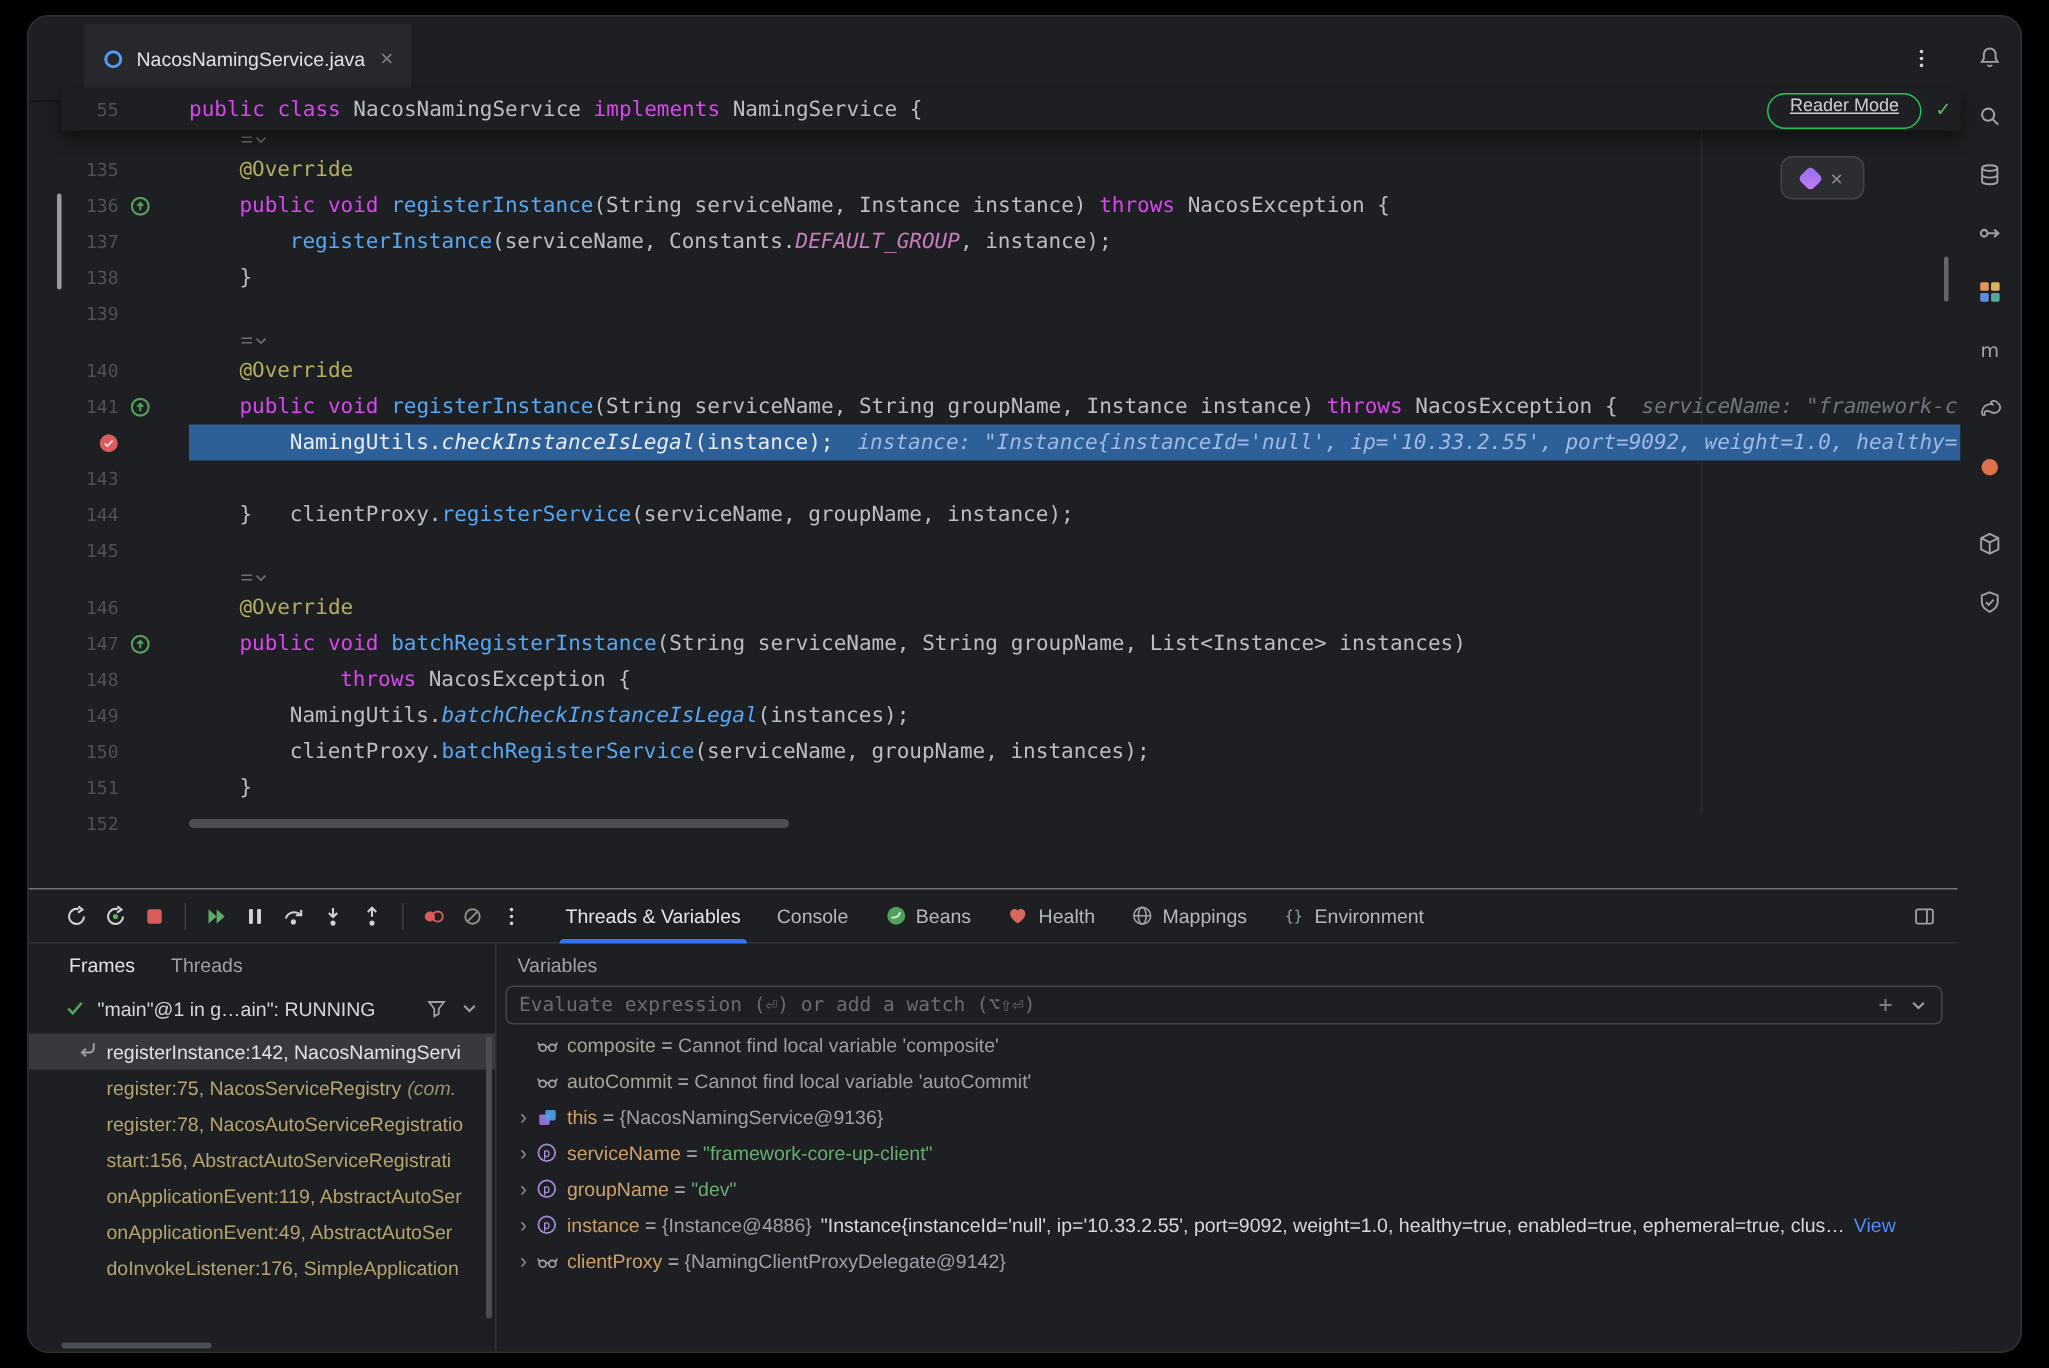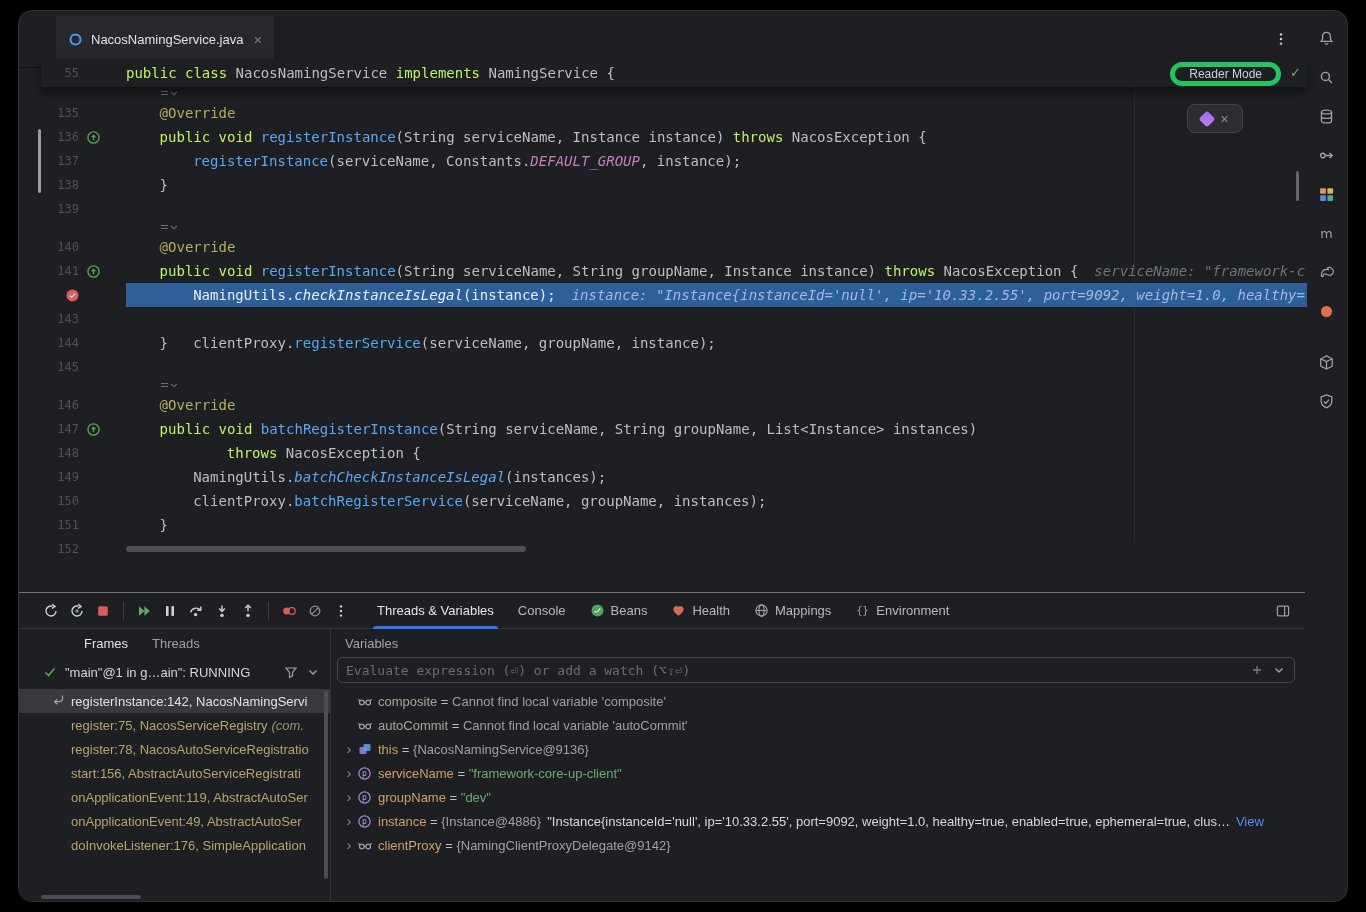--- a/index.html
+++ b/index.html
@@ -27,35 +27,35 @@
   .editor{position:absolute;left:22px;top:76px;width:1266px;height:474px;overflow:hidden;}
   .margin-guide{position:absolute;left:1093px;top:0;height:456px;width:1px;background:#2a2c30;}
   .line{display:flex;align-items:center;height:24px;position:relative;}
   .line.marker{height:14px;}
   .execbg{position:absolute;left:85px;right:0;top:0;bottom:0;background:#2d6099;}
   .line>span{position:relative;z-index:1;}
   .lnum{width:38px;flex:none;display:flex;justify-content:flex-end;align-items:center;color:#4e5157;font:12px "DejaVu Sans Mono",monospace;}
   .gico{width:47px;flex:none;padding-left:8px;display:flex;align-items:center;}
   .code{flex:1;white-space:pre;overflow:hidden;font:14px/24px "DejaVu Sans Mono",monospace;color:#bcbec4;}
   .gutter-pad{width:85px;flex:none;}
-  .cd-kw{color:#bef264;}
+  .cd-kw{color:#d946ef;}
   .cd-an{color:#b3ae60;}
   .cd-fn{color:#56a8f5;}
   .cd-fns{color:#56a8f5;font-style:italic;}
   .cd-pl{color:#bcbec4;}
   .cd-cn{color:#c77dbb;font-style:italic;}
   .cd-hint{color:#6e7480;font-style:italic;margin-left:16px;}
   .line.exec .cd-hint{color:#9fb9e2;}
   .line.exec .cd-pl,.line.exec .cd-fns{color:#e8ebf1;}
   .hsb{position:absolute;left:85px;bottom:8px;width:400px;height:6px;border-radius:3px;background:#4b4e53;}
   .vsb{position:absolute;right:48px;top:160px;width:3px;height:30px;border-radius:2px;background:#63666b;z-index:5;}
   .leftstripe-thumb{position:absolute;left:19px;top:118px;width:3px;height:64px;border-radius:2px;background:#aeb1b6;opacity:.85;}
 
   
-  .reader{position:absolute;top:51px;right:66px;height:24px;padding:0 14px;border:5px solid #22c55e;border-radius:12px;display:flex;color:#ced0d6;font-size:12px;background:#1e1f22;z-index:6;}
+  .reader{position:absolute;top:51px;right:66px;height:24px;padding:0 14px;border:1px solid #22c55e;border-radius:12px;display:flex;color:#ced0d6;font-size:12px;background:#1e1f22;z-index:6;text-decoration:underline;}
   .inspect{position:absolute;top:54px;right:46px;color:#5fb865;font-size:13px;z-index:6;}
   .popup{position:absolute;top:93px;right:104px;width:56px;height:29px;background:#2b2d30;border:1px solid #43454a;border-radius:8px;display:flex;align-items:center;justify-content:center;gap:7px;z-index:6;}
   .popup-x{color:#8a8e94;font-size:14px;line-height:1;}
 
   
   #debug{position:absolute;left:0;right:42px;top:581px;bottom:0;border-top:1px solid #737373;display:flex;flex-direction:column;background:#1e1f22;}
   .dbg-toolbar{height:36px;flex:none;display:flex;align-items:center;padding-left:20px;border-bottom:1px solid #313338;position:relative;}
   .dbg-actions{display:flex;align-items:center;gap:2px;}
   .act{width:24px;height:24px;display:flex;align-items:center;justify-content:center;border-radius:4px;}
   .act-sep{width:1px;height:18px;background:#3c3e43;margin:0 6px;}
@@ -63,39 +63,39 @@
   .dtab{display:flex;align-items:center;gap:6px;padding:0 12px;font-size:13px;color:#b4b8bf;position:relative;}
   .dtab.active{color:#e3e5e9;}
   .dtab.active::after{content:"";position:absolute;left:8px;right:8px;bottom:-1px;height:3px;border-radius:3px 3px 0 0;background:#3574f0;}
   .dbg-layout{position:absolute;right:14px;top:10px;}
   .dbg-body{flex:1;display:flex;min-height:0;}
 
   
   .frames-pane{width:312px;flex:none;display:flex;flex-direction:column;border-right:1px solid #313338;position:relative;}
   .pane-tabs{height:28px;flex:none;display:flex;align-items:center;padding-left:27px;gap:24px;font-size:13px;}
   .ptab{color:#9da0a8;}
-  .ptab.active{color:#dfe1e5;margin-left:38px;}
+  .ptab.active{color:#dfe1e5;}
   .thread-row{height:30px;flex:none;display:flex;align-items:center;padding:0 10px 0 24px;gap:8px;}
   .thread-label{flex:1;color:#d3d6db;font-size:13px;white-space:nowrap;overflow:hidden;}
   .frames-list{flex:1;overflow:hidden;position:relative;padding-top:2px;}
   .frame{height:24px;display:flex;align-items:center;padding-left:52px;position:relative;white-space:nowrap;overflow:hidden;font-size:13px;color:#b5a470;}
   .frame.sel{background:#37393e;color:#dfe1e5;}
   .frame .ficon{position:absolute;left:32px;top:4px;z-index:1;}
   .frame .suffix{font-style:italic;color:#98926f;margin-left:4px;}
   .fvsb{position:absolute;right:2px;top:4px;width:4px;height:188px;border-radius:2px;background:#4a4d52;}
   .fhsb{position:absolute;left:22px;bottom:2px;width:100px;height:4px;border-radius:2px;background:#4a4d52;}
 
   
   .vars-pane{flex:1;display:flex;flex-direction:column;min-width:0;}
   .vars-header{height:28px;flex:none;display:flex;align-items:center;padding-left:14px;color:#9fa3aa;font-size:13px;}
   .eval-row{height:26px;flex:none;margin:0 10px 6px 6px;border:1px solid #44464b;border-radius:5px;display:flex;align-items:center;padding:0 8px;gap:8px;}
   .eval-input{flex:1;background:transparent;border:none;outline:none;color:#cfd2d8;font:13px "DejaVu Sans Mono",monospace;}
   .eval-input::placeholder{color:#686d75;}
   .vars-list{flex:1;overflow:hidden;}
-  .vrow{height:24px;display:flex;align-items:center;padding-left:10px;font-size:13px;white-space:nowrap;overflow:hidden;}
+  .vrow{height:24px;display:flex;align-items:flex-start;padding-left:10px;font-size:13px;white-space:nowrap;overflow:hidden;}
   .vchev{width:16px;flex:none;color:#8a8e94;font-size:14px;text-align:center;line-height:1;}
   .vicon{width:21px;flex:none;display:flex;align-items:center;}
   .vname.loc{color:#cda069;}
   .vname.err{color:#a7a49b;}
   .veq{color:#bcbec4;white-space:pre;}
   .vval.ref{color:#9da0a8;}
   .vval.str{color:#6aab73;}
   .vval.err{color:#9b9fa6;}
   .vextra{color:#d6d9de;margin-left:6px;overflow:hidden;}
   .vlink{color:#548af7;margin-left:6px;flex:none;}

